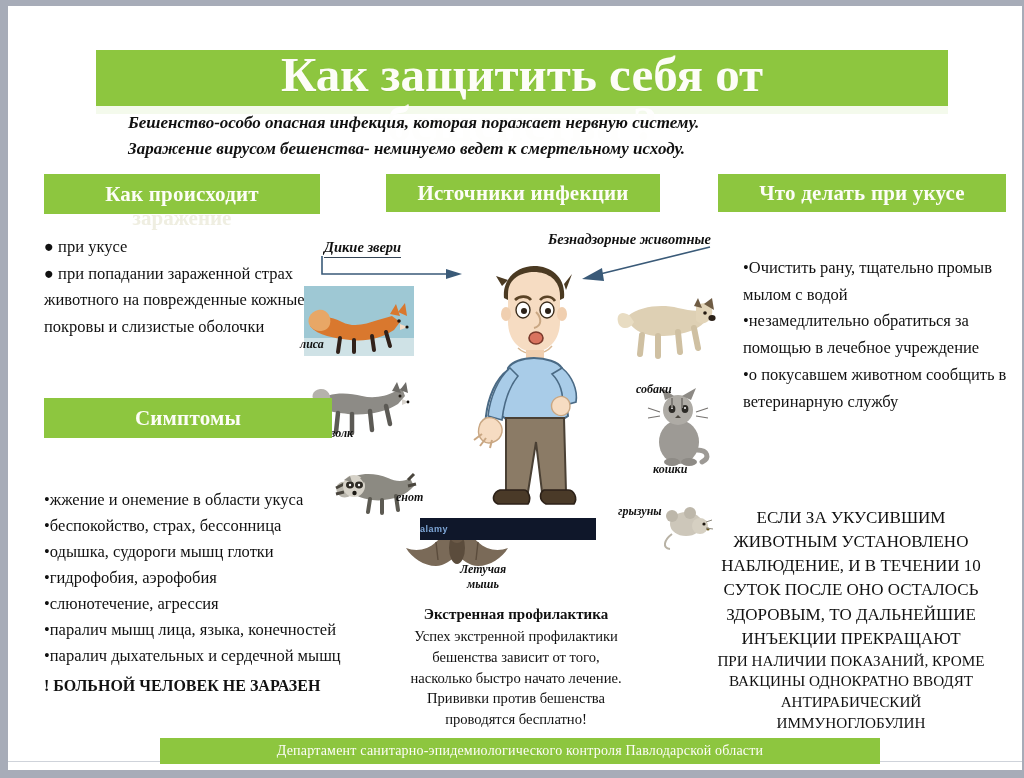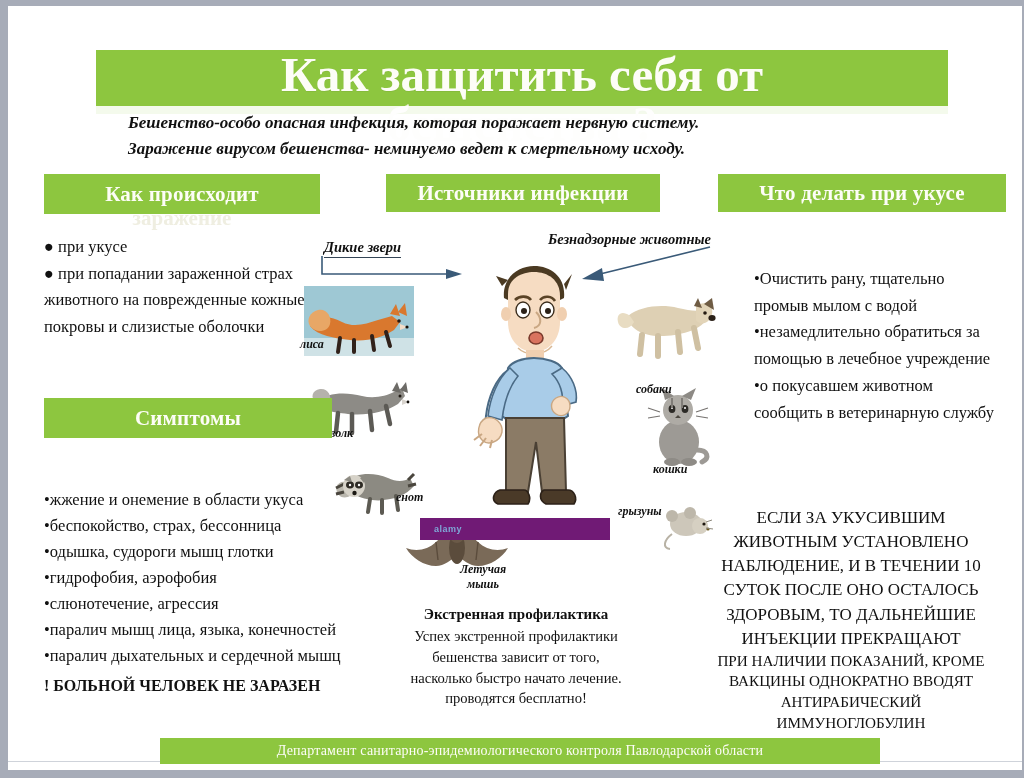--- a/index.html
+++ b/index.html
@@ -74,21 +74,21 @@
   #how-list{left:36px;top:228px;width:300px;font-size:16.5px;line-height:1.62;}
   #how-list li{list-style:none;margin:0;padding:0;text-indent:0;}
   #how-list ul{margin:0;padding:0;}
 
   #symptom-list{left:36px;top:481px;width:330px;font-size:16.5px;line-height:1.58;}
   #symptom-list ul{margin:0;padding:0;}
   #symptom-list li{list-style:none;margin:0;padding:0;}
   #symptom-warning{margin-top:4px;font-weight:bold;font-size:16px;}
 
   #bite-list{left:734px;top:248px;width:268px;font-size:16.5px;line-height:1.62;}
-  #bite-list ul{margin:12px;padding:0;}
+  #bite-list ul{margin:1px;padding:0;}
   #bite-list li{list-style:none;margin:0;padding:0;}
 
   #obs-block{left:678px;top:500px;width:330px;text-align:center;font-size:17px;line-height:1.42;}
   #obs-block .small{font-size:15.2px;line-height:1.36;}
 
   #prophylaxis{left:372px;top:598px;width:272px;text-align:center;font-size:14.6px;line-height:1.42;}
   #prophylaxis .ph-title{font-weight:bold;font-size:15px;margin-bottom:1px;}
 
   
   .alabel{position:absolute;font-style:italic;font-weight:bold;color:#111;}
@@ -113,23 +113,23 @@
   #wolf-art{left:298px;top:370px;width:104px;height:62px;}
   #raccoon-art{left:322px;top:450px;width:88px;height:60px;}
   #bat-art{left:394px;top:520px;width:110px;height:52px;}
   #dog-art{left:600px;top:276px;width:110px;height:78px;}
   #cat-art{left:636px;top:382px;width:70px;height:78px;}
   #mouse-art{left:652px;top:500px;width:56px;height:44px;}
   #man-art{left:460px;top:250px;width:132px;height:262px;}
 
   #alamy-bar{
     position:absolute;left:412px;top:512px;width:176px;height:22px;
-    background:#701a75;color:#7ea6d6;
+    background:#0f172a;color:#7ea6d6;
     font-family:"Liberation Sans", sans-serif;font-size:9px;font-weight:bold;
-    display:flex;align-items:center;padding-left:14px;letter-spacing:.5px;
+    display:flex;align-items:center;padding-left:0;letter-spacing:.5px;
     z-index:7;
   }
 </style>
 </head>
 <body>
 
 <div class="poster">
 
   <div class="green" id="title-banner"></div>
   <div id="title-text">
@@ -191,20 +191,21 @@
     <div class="small">ВАКЦИНЫ ОДНОКРАТНО ВВОДЯТ</div>
     <div class="small">АНТИРАБИЧЕСКИЙ</div>
     <div class="small">ИММУНОГЛОБУЛИН</div>
   </div>
 
   <div class="txt" id="prophylaxis">
     <div class="ph-title">Экстренная профилактика</div>
     <div>Успех экстренной профилактики</div>
     <div>бешенства зависит от того,</div>
     <div>насколько быстро начато лечение.</div>
+    <div>Прививки против бешенства</div>
     <div>проводятся бесплатно!</div>
   </div>
 
   <svg class="arrow" id="arrow-wild" viewBox="0 0 150 36">
     <path d="M2 2 L2 20 L128 20" stroke="#3a5a78" stroke-width="1.6" fill="none"></path>
     <path d="M126 15 L142 20 L126 25 Z" fill="#3a5a78"></path>
   </svg>
   <svg class="arrow" id="arrow-stray" viewBox="0 0 140 42">
     <path d="M136 3 L18 32" stroke="#3a5a78" stroke-width="1.6" fill="none"></path>
     <path d="M28 24 L8 35 L30 37 Z" fill="#3a5a78"></path>

